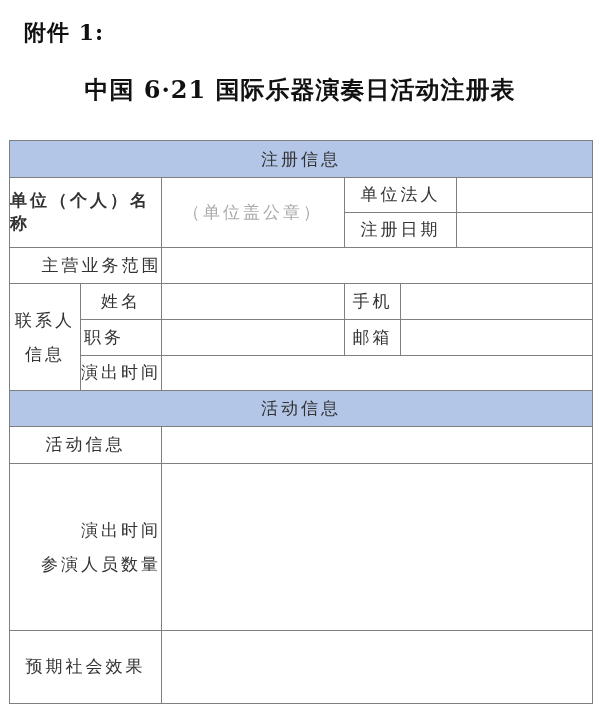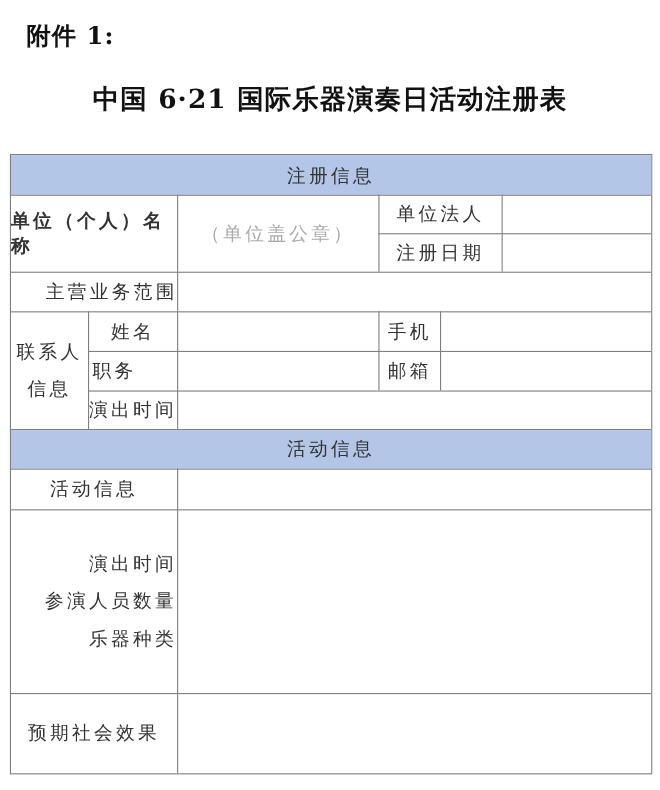--- a/index.html
+++ b/index.html
@@ -75,21 +75,20 @@
   <div class="cell hdr" style="left:0;top:250px;width:582px;height:35px;">活动信息</div>
   <div class="hl" style="left:0;top:285px;width:582px;"></div>
 
   <div class="cell" style="left:0;top:285px;width:151px;height:37px;">活动信息</div>
   <div class="cell" style="left:152px;top:285px;width:430px;height:37px;"></div>
   <div class="hl" style="left:0;top:322px;width:582px;"></div>
 
   <div class="cell multi" style="left:0;top:322px;width:151px;height:167px;align-items:flex-end;">
     <span>演出时间</span>
     <span>参演人员数量</span>
-    <span>乐器种类</span>
   </div>
   <div class="cell" style="left:152px;top:322px;width:430px;height:167px;"></div>
   <div class="hl" style="left:0;top:489px;width:582px;"></div>
 
   <div class="cell" style="left:0;top:489px;width:151px;height:73px;">预期社会效果</div>
   <div class="cell" style="left:152px;top:489px;width:430px;height:73px;"></div>
 
   <div class="vl" style="left:151px;top:285px;height:277px;"></div>
 </div>
 

